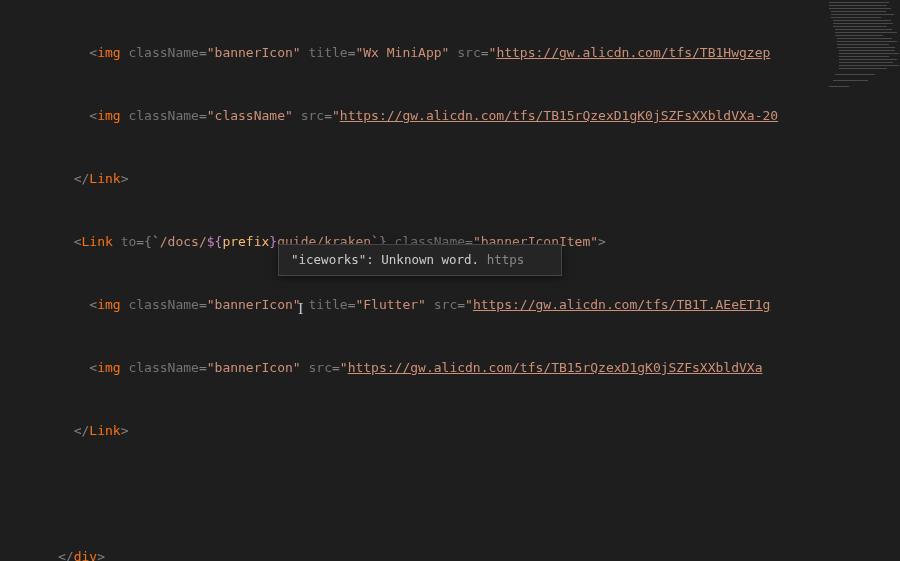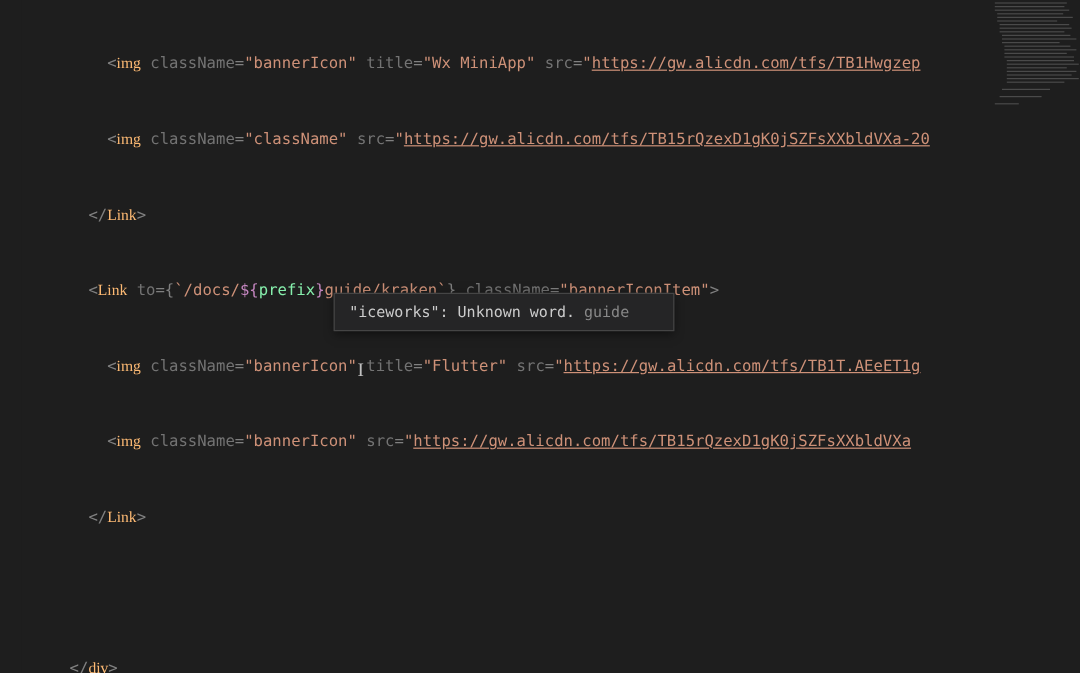--- a/index.html
+++ b/index.html
@@ -33,26 +33,26 @@
   .line::before {
     content: '';
     position: absolute;
     left: -6px;
     width: 8px;
     height: 21px;
   }
 
   
   .p  { color: #808080; }              
-  .t  { color: #fdba74; font-family: Liberation Serif, serif; }              
+  .t  { color: #f97316; }              
   .a  { color: #737373; }              
   .s  { color: #ce9178; }              
   .su { color: #ce9178; text-decoration: underline; } 
   .k  { color: #c586c0; }              
-  .v  { color: #86efac; }
+  .v  { color: #fdba74; }
 
   
   .hover {
     position: absolute;
     background: #252526;
     border: 1px solid #454545;
     box-shadow: 0 2px 8px rgba(0,0,0,.5);
     font-size: 12.5px;
     line-height: 22px;
     z-index: 50;
@@ -146,21 +146,21 @@
 
 
 
 
 
 </div>
 
 <div class="hover" style="left:278px; top:244px; width:284px;">
   <div class="hover-row">
     <span class="msg">"iceworks": Unknown word.</span>
-    <span class="src">guide</span>
+    <span class="src">https</span>
   </div>
 </div>
 
 <div class="text-cursor-I" style="left:298px; top:298px;">I</div>
 
 <div class="minimap">
   <div class="mstripe" style="left:4px; top:2px;  width:60px;"></div>
   <div class="mstripe" style="left:4px; top:5px;  width:58px;"></div>
   <div class="mstripe" style="left:4px; top:8px;  width:62px;"></div>
   <div class="mstripe" style="left:6px; top:11px; width:55px;"></div>

